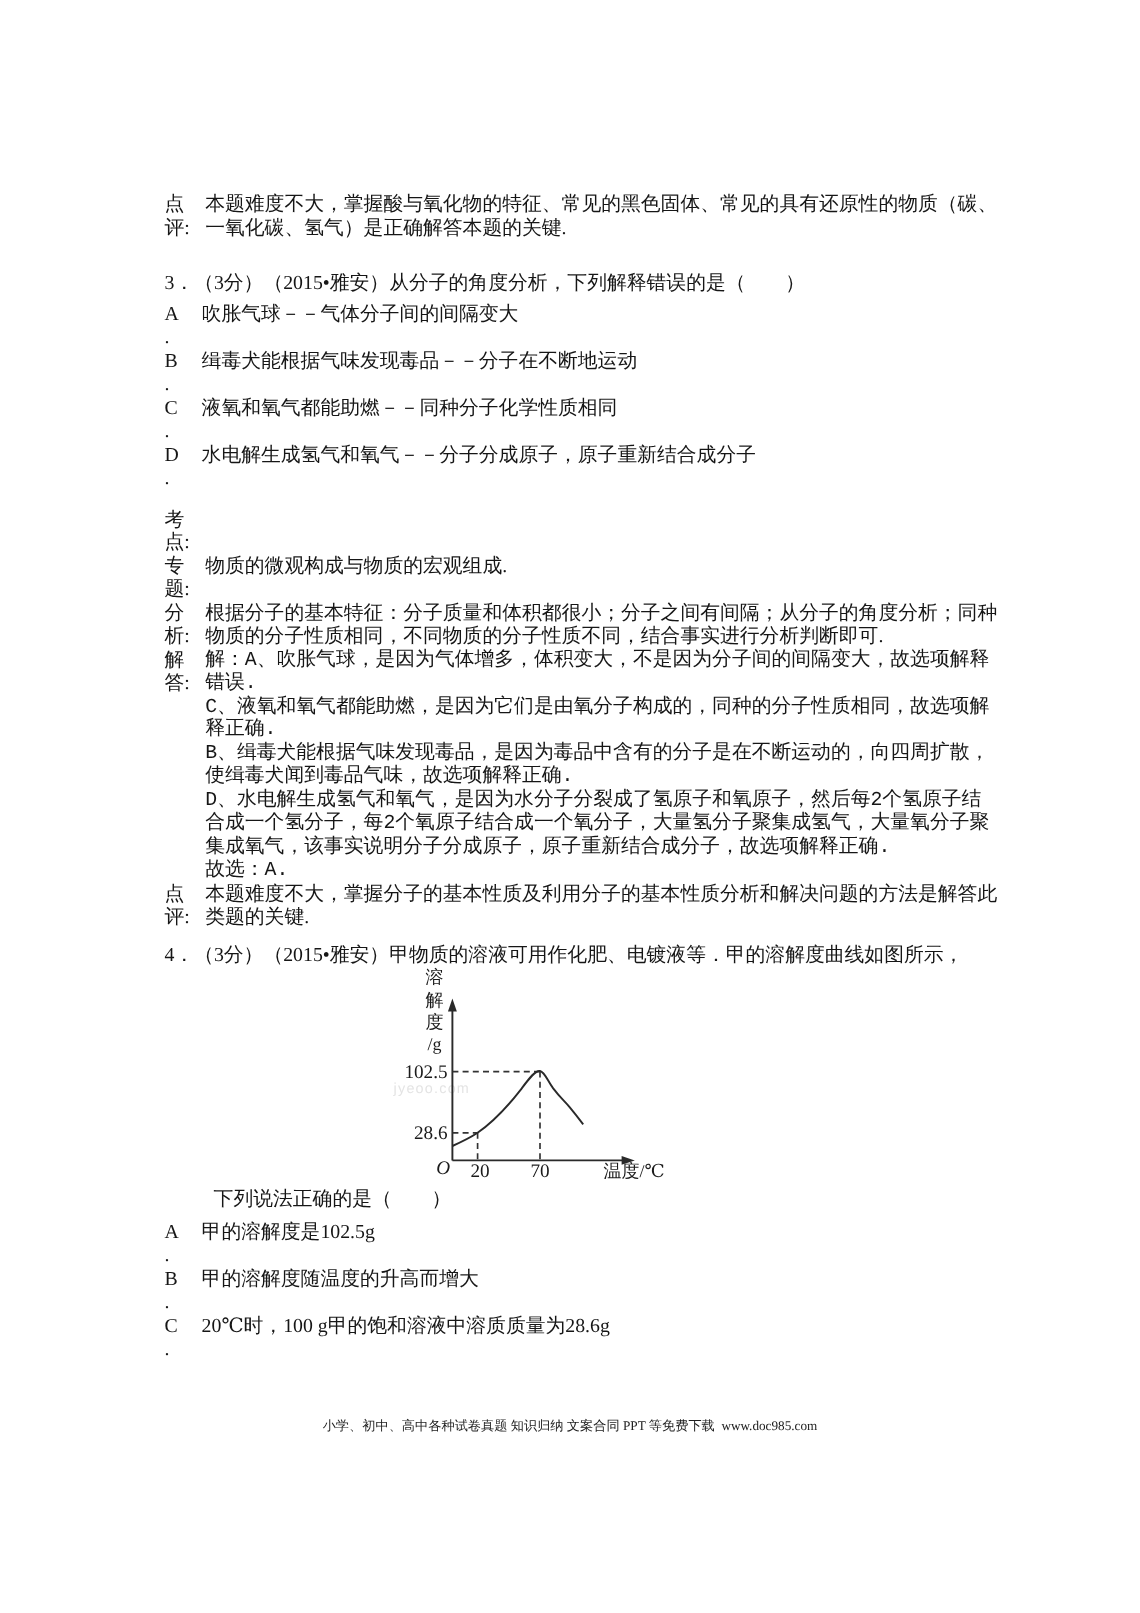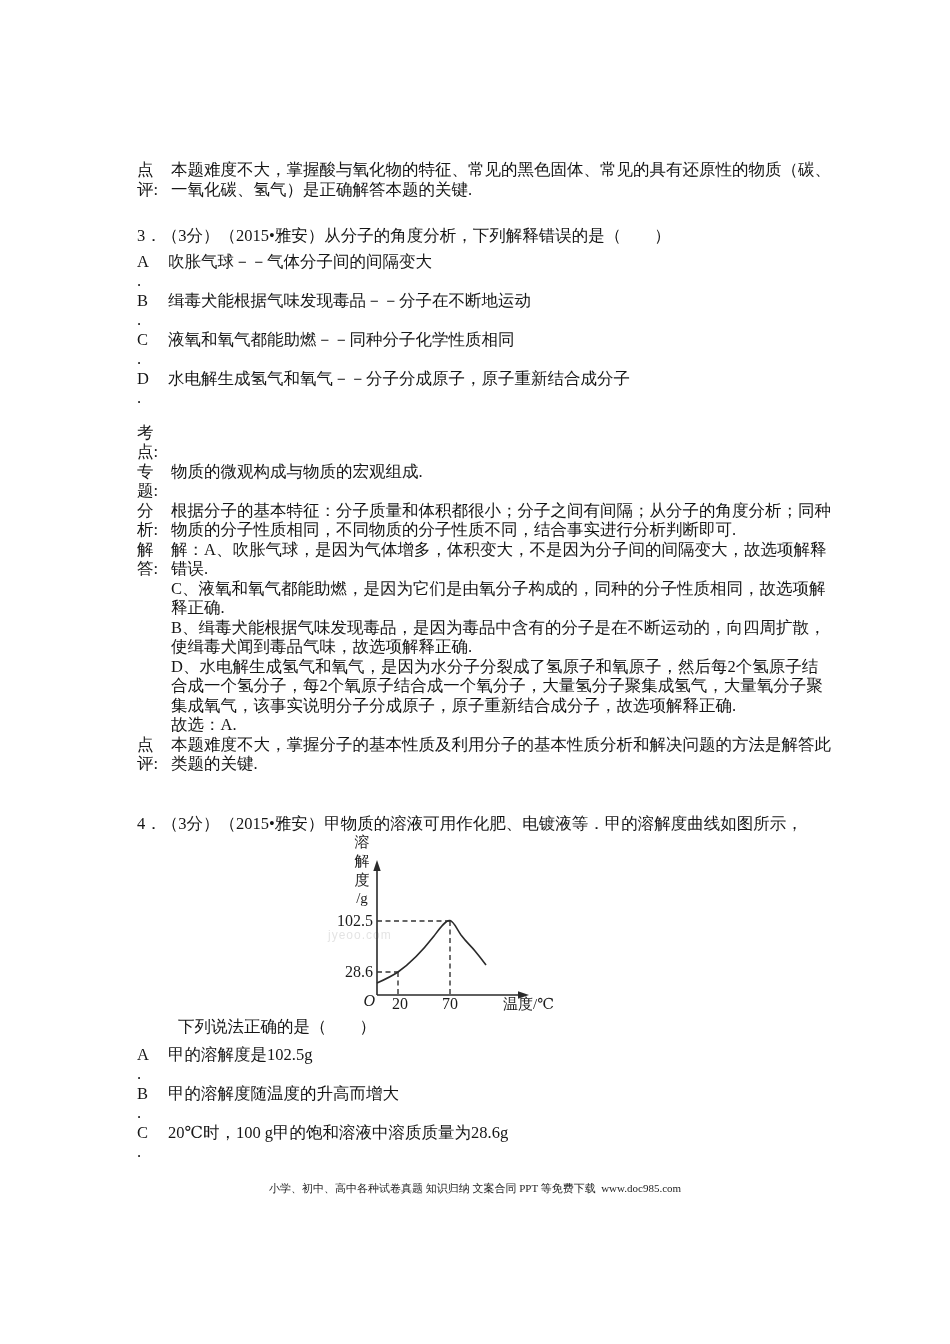--- a/index.html
+++ b/index.html
@@ -10,24 +10,24 @@
   }
   .page{position:relative;width:950px;height:1344px;overflow:hidden;background:#fff;}
   .content{
     position:absolute;left:137px;top:160px;width:697px;
     font-size:16.5px;line-height:19.5px;
   }
   .kv{display:flex;align-items:flex-start;}
   .kv-label{flex:none;width:34px;white-space:pre-line;}
   .kv-text{flex:1;white-space:pre-wrap;}
   .kv-paras{flex:1;}
-  .kv-paras .para{white-space:pre-wrap;}
+  .kv-paras .para{white-space:pre-wrap;font-family:Liberation Mono, monospace;}
   .stem{white-space:pre-wrap;}
   .q3-stem{margin-top:27px;margin-bottom:6px;}
-  .q4-stem{margin-top:40px;}
+  .q4-stem{margin-top:12px;}
   .opt{display:flex;align-items:flex-start;min-height:39px;}
   .opt-col{flex:none;width:31px;display:flex;flex-direction:column;}
   .opt-text{flex:1;white-space:pre-wrap;}
   .opts-gap{margin-bottom:15px;}
   .chart-wrap{margin-left:183px;width:250px;height:182px;}
   .chart-wrap svg{display:block;}
   .chart-line{stroke:#2a2a2a;stroke-width:1.6;fill:none;}
   .chart-axis{stroke:#2a2a2a;stroke-width:1.6;fill:none;}
   .chart-dash{stroke:#333333;stroke-width:1.4;fill:none;stroke-dasharray:5 3.5;}
   .chart-arrow{fill:#2a2a2a;stroke:none;}

